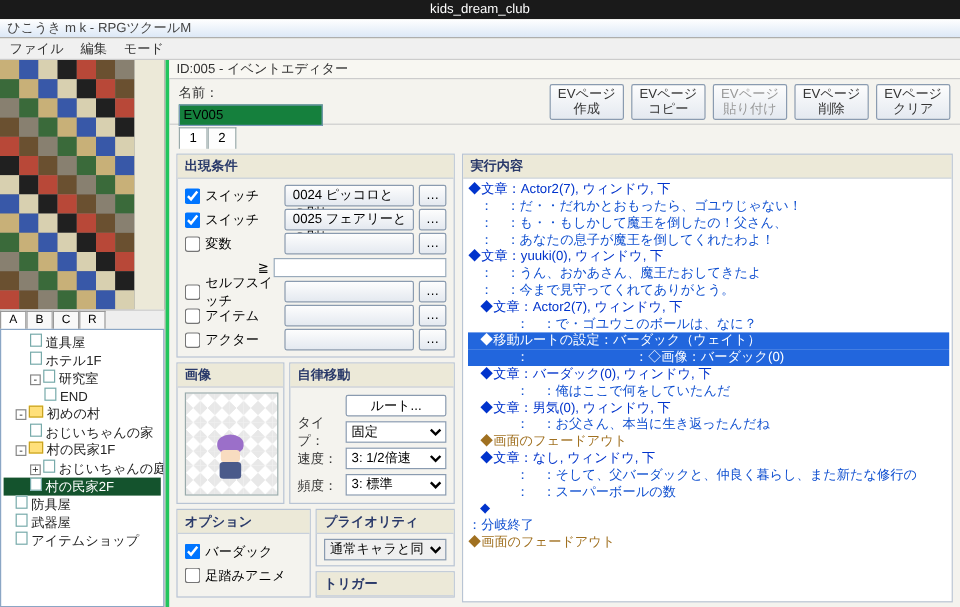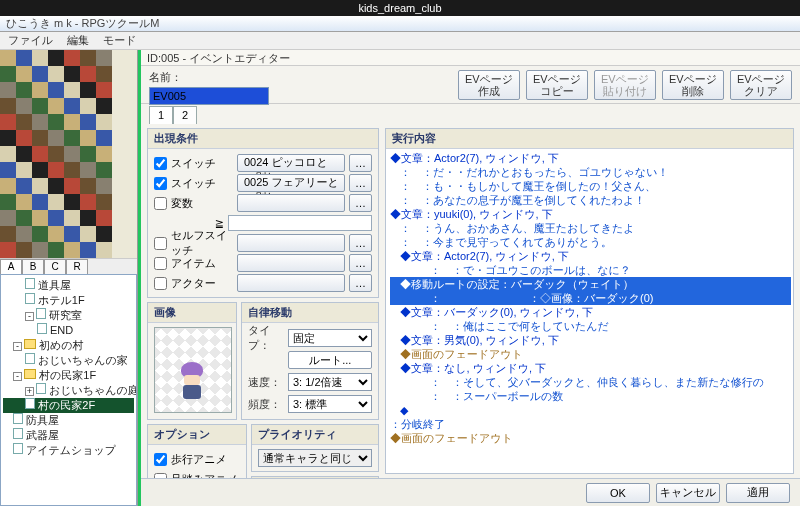--- a/index.html
+++ b/index.html
@@ -23,21 +23,21 @@
 .tree .ind3{padding-left:34px}
 .tree .sq{display:inline-block;width:9px;height:9px;border:1px solid #888;text-align:center;line-height:7px;font-size:9px;margin-right:2px;background:#fff}
 .tree .fold{display:inline-block;width:12px;height:10px;background:#ffe07a;border:1px solid #c9a321;margin-right:3px}
 .tree .pg{display:inline-block;width:10px;height:11px;background:#fff;border:1px solid #7aa;margin-right:3px}
 .tree .sel{background:#14532d;color:#fff}
 .leftcol{width:138px;display:flex;flex-direction:column;border-right:1px solid #999}
 .dlg{flex:1;background:#f4f3ee;display:flex;flex-direction:column;border-left:3px solid #22c55e}
 .dlghdr{height:38px;padding:4px 8px;display:flex;gap:12px;align-items:flex-start;border-bottom:1px solid #ccc}
 .fld{display:flex;flex-direction:column;gap:2px}
 .fld label{color:#333}
-.fld input{border:1px solid #7a98b8;padding:1px 3px;height:18px;background:#1d4ed8}
+.fld input{border:1px solid #7a98b8;padding:1px 3px;height:18px;background:#15803d}
 .btncol{display:flex;gap:6px;margin-left:auto}
 .evbtn{width:62px;height:30px;border:1px solid #8a9bb0;background:linear-gradient(#fdfdfd,#e4e9f0);border-radius:2px;display:flex;flex-direction:column;align-items:center;justify-content:center;color:#333;line-height:1.1}
 .evbtn.dis{color:#999}
 .pgtabs{height:20px;padding:2px 8px 0;display:flex;gap:0}
 .pgtabs .pt{width:24px;height:18px;border:1px solid #9aa;border-bottom:none;background:#fdfdfd;text-align:center;line-height:16px}
 .pgtabs .pt.act{background:#fff}
 .pagebody{flex:1;display:flex;gap:6px;padding:4px 6px;overflow:hidden}
 .colL{width:232px;display:flex;flex-direction:column;gap:4px}
 .group{border:1px solid #b8c4d4;background:#f4f3ee}
 .group>.gt{background:#ece9d8;color:#2a3a6a;font-weight:bold;padding:2px 6px;border-bottom:1px solid #c8d0dc}
@@ -320,46 +320,46 @@
                       <div class="face"></div>
                       <div class="body"></div>
                   </div>
                 </div>
               </div>
             </div>
             <div class="group automove">
               <div class="gt">自律移動</div>
               <div class="gb">
                 <div class="amrow">
+                    <span class="al"></span>
+                    <button class="sbtn" style="flex:1">ルート...</button>
+                  </div>
+                <div class="amrow">
                     <span class="al">タイプ：</span>
                     <select><option>固定</option></select>
-                  </div>
-                <div class="amrow">
-                    <span class="al"></span>
-                    <button class="sbtn" style="flex:1">ルート...</button>
                   </div>
                 <div class="amrow">
                     <span class="al">速度：</span>
                     <select><option>3: 1/2倍速</option></select>
                   </div>
                 <div class="amrow">
                     <span class="al">頻度：</span>
                     <select><option>3: 標準</option></select>
                   </div>
               </div>
             </div>
           </div>
 
           <div class="subgrid">
-            <div class="group" style="width:100px">
+            <div class="group" style="width:112px">
               <div class="gt">オプション</div>
               <div class="gb" id="opts">
                   <div class="crow">
                     <input type="checkbox" checked="" style="">
-                    <span>歩行アニメ</span>
+                    <span>バーダック</span>
                   </div>
                   <div class="crow">
                     <input type="checkbox" style="">
                     <span>足踏みアニメ</span>
                   </div>
                 </div>
             </div>
             <div style="flex:1;display:flex;flex-direction:column;gap:4px">
               <div class="group">
                 <div class="gt">プライオリティ</div>
@@ -384,32 +384,28 @@
                 <div class="c dm">◆文章：yuuki(0), ウィンドウ, 下</div>
                 <div class="c txt i1">：　：うん、おかあさん、魔王たおしてきたよ</div>
                 <div class="c txt i1">：　：今まで見守ってくれてありがとう。</div>
                 <div class="c dm i1">◆文章：Actor2(7), ウィンドウ, 下</div>
                 <div class="c txt i2">：　：で・ゴユウこのボールは、なに？</div>
                 <div class="c sel i1">◆移動ルートの設定：バーダック（ウェイト）</div>
                 <div class="c sel i2">：　　　　　　　　：◇画像：バーダック(0)</div>
                 <div class="c dm i1">◆文章：バーダック(0), ウィンドウ, 下</div>
                 <div class="c txt i2">：　：俺はここで何をしていたんだ</div>
                 <div class="c dm i1">◆文章：男気(0), ウィンドウ, 下</div>
+                <div class="c txt i2">：　：お父さん、本当に生き返ったんだね</div>
                 <div class="c sys i1">◆画面のフェードアウト</div>
                 <div class="c dm i1">◆文章：なし, ウィンドウ, 下</div>
                 <div class="c txt i2">：　：そして、父バーダックと、仲良く暮らし、また新たな修行の</div>
                 <div class="c txt i2">：　：スーパーボールの数</div>
                 <div class="c dm i1">◆</div>
                 <div class="c cnd">：分岐終了</div>
                 <div class="c sys">◆画面のフェードアウト</div>
               </div>
           </div>
         </div>
       </div>
 
-      <div class="footer">
-        <button class="fbtn">OK</button>
-        <button class="fbtn">キャンセル</button>
-        <button class="fbtn">適用</button>
-      </div>
     </div>
   </div>
 </div>
 
 </body></html>

